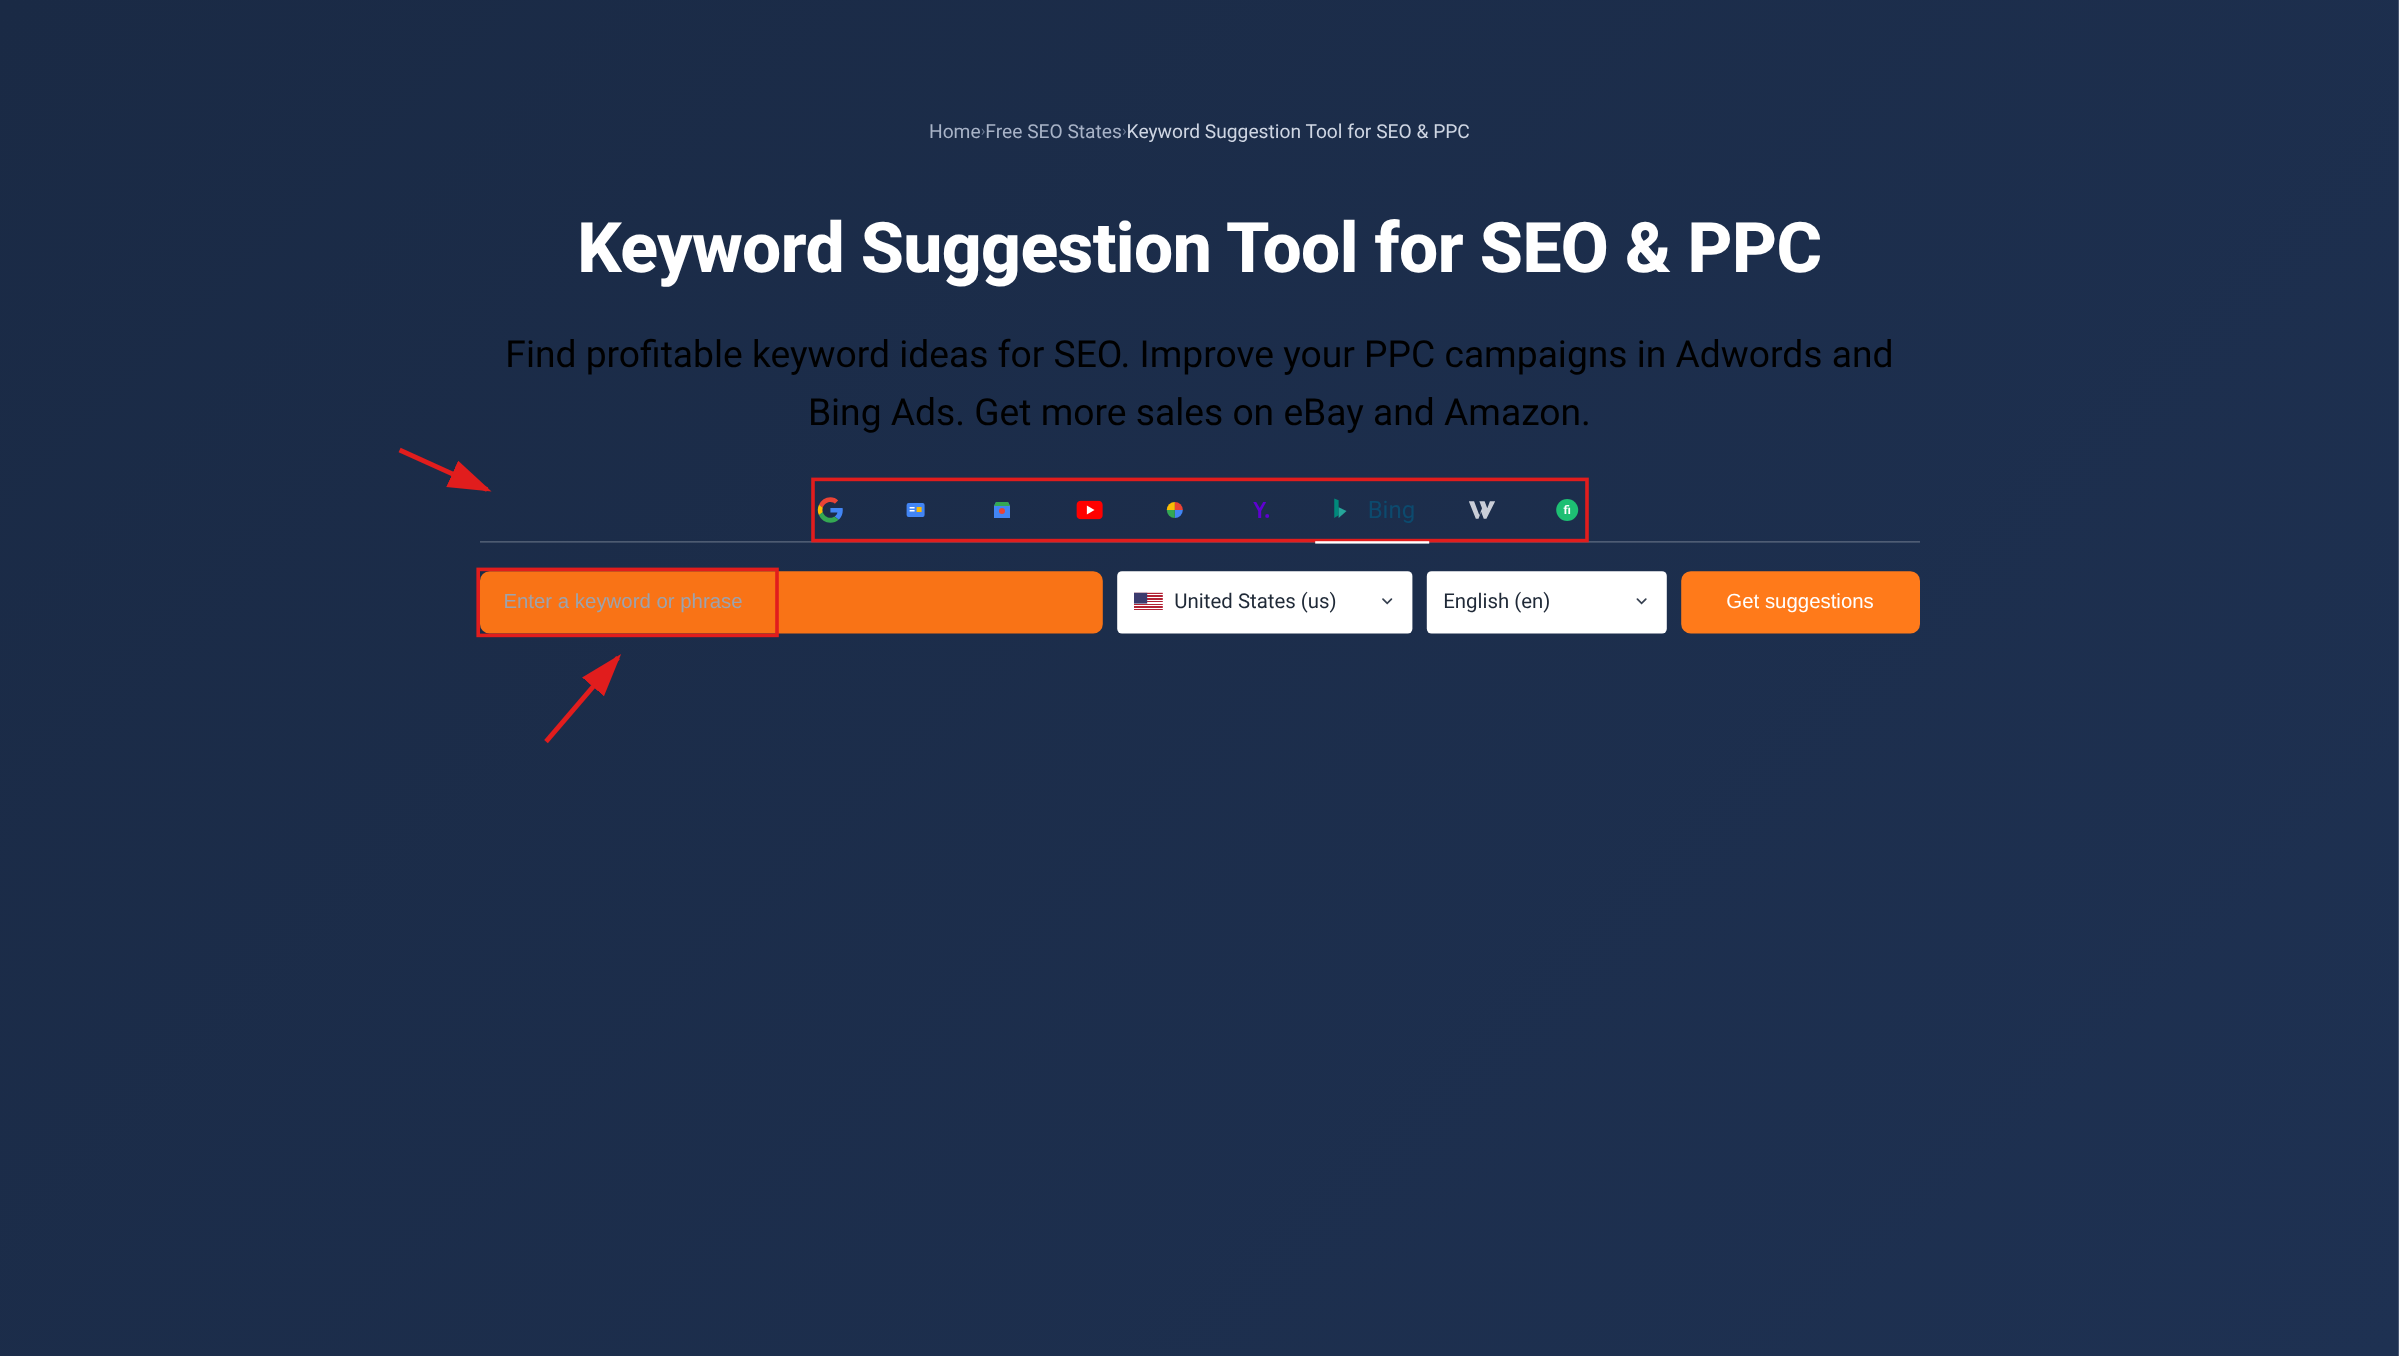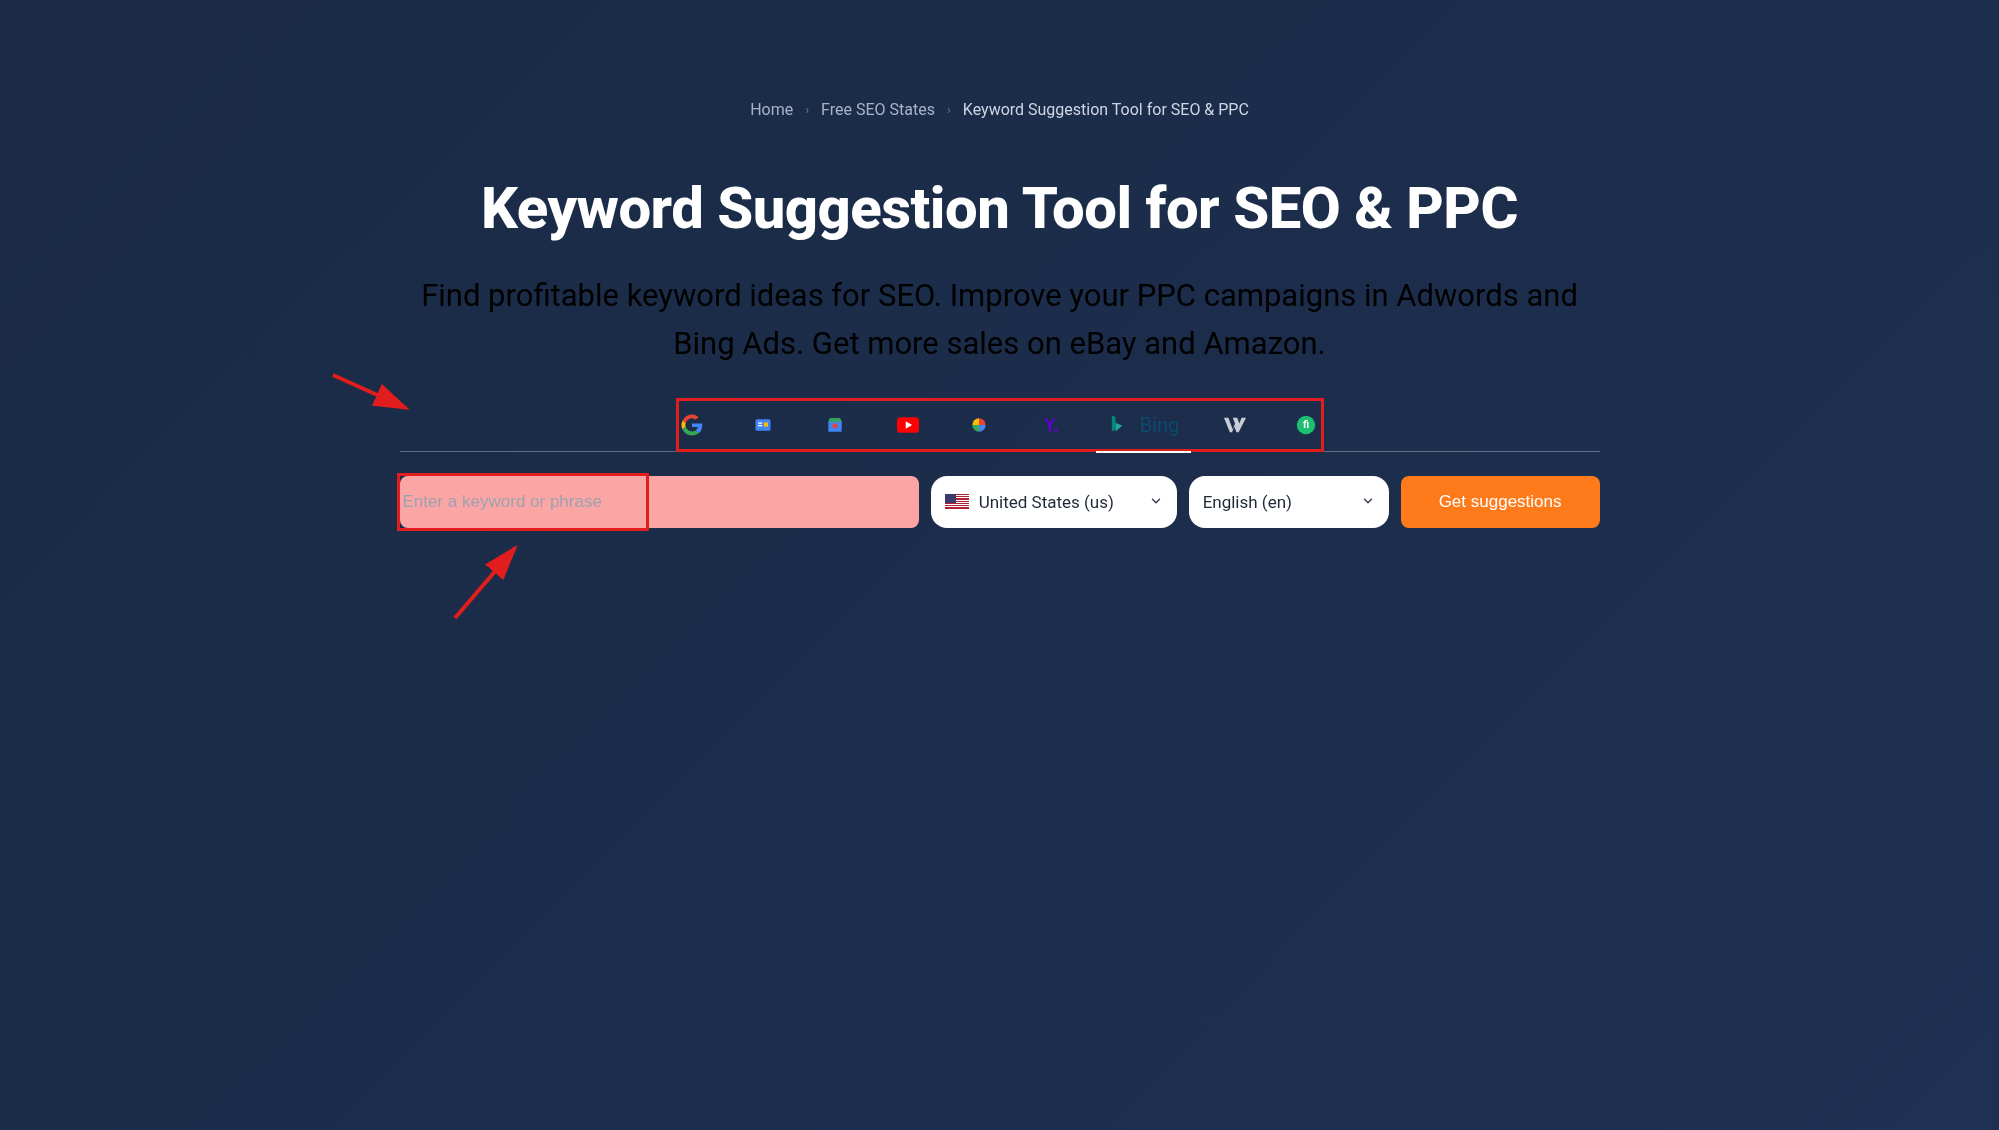--- a/index.html
+++ b/index.html
@@ -12,21 +12,20 @@
     }
     .container {
       max-width: 1280px;
       margin: 0 auto;
       padding: 0 40px;
     }
     .breadcrumb {
       display: flex;
       justify-content: center;
       align-items: center;
-      gap: 12px;
       font-size: 16px;
       color: #a8b3c7;
       margin-bottom: 55px;
     }
     .breadcrumb a { color: #a8b3c7; text-decoration: none; cursor: pointer; }
     .breadcrumb .sep { color: #6b7a94; font-size: 13px; }
     .breadcrumb .current { color: #cfd6e3; }
     .title {
       text-align: center;
       font-size: 58px;
@@ -105,39 +104,39 @@
     }
     .input-wrap {
       position: relative;
       flex: 1;
     }
     .kw-input {
       width: 100%;
       height: 52px;
       border-radius: 8px;
       border: none;
-      padding: 0 3px;
+      padding: 0 20px;
       font-size: 17px;
       color: #333;
-      background: #fca5a5;
+      background: #f97316;
     }
     .kw-input::placeholder { color: #9ca3af; }
     .input-highlight {
       position: absolute;
       border: 3px solid #e11d1d;
       top: -3px;
       left: -3px;
       width: 252px;
       height: 58px;
       pointer-events: none;
     }
     .select {
       height: 52px;
       background: #fff;
-      border-radius: 16px;
+      border-radius: 4px;
       display: flex;
       align-items: center;
       padding: 0 14px;
       gap: 10px;
       cursor: pointer;
       min-width: 200px;
       justify-content: space-between;
     }
     .select .left { display: flex; align-items: center; gap: 10px; }
     .select-text { color: #1f2937; font-size: 17px; }

